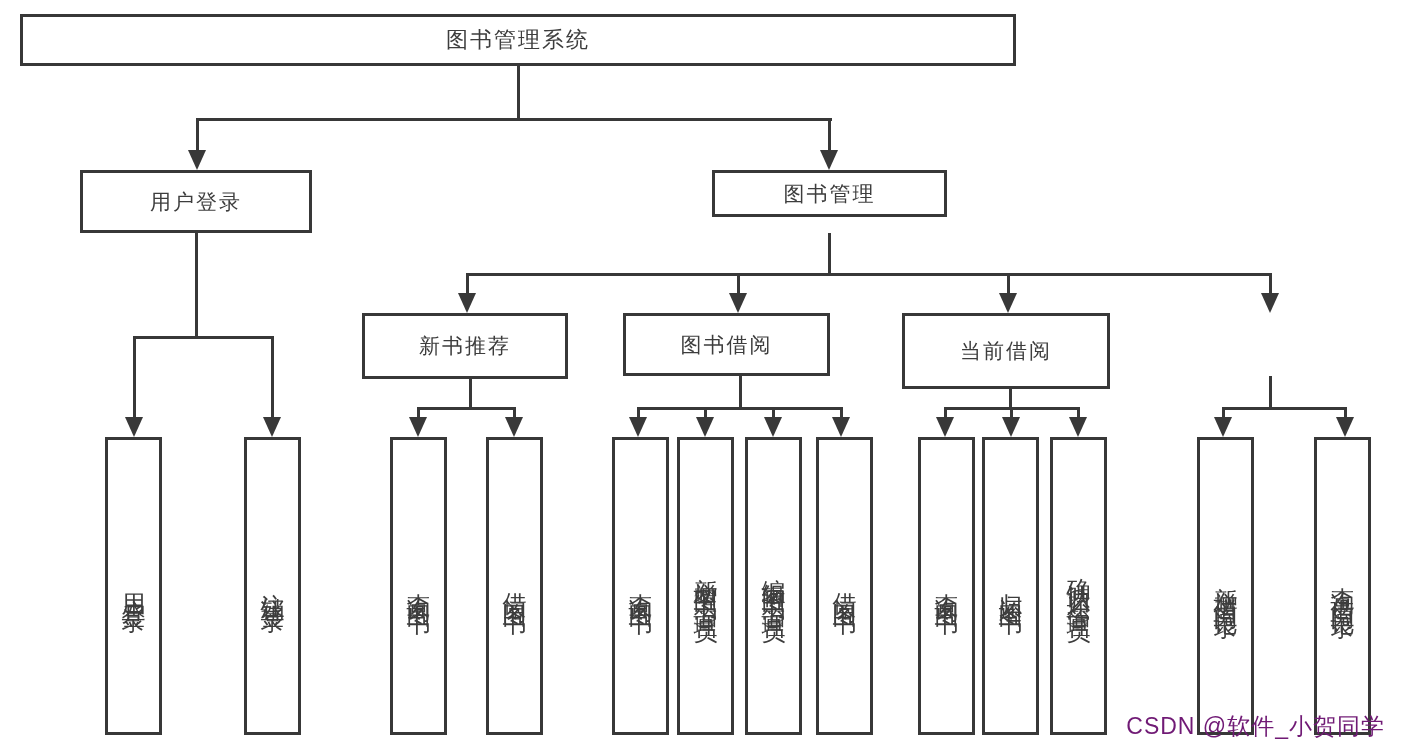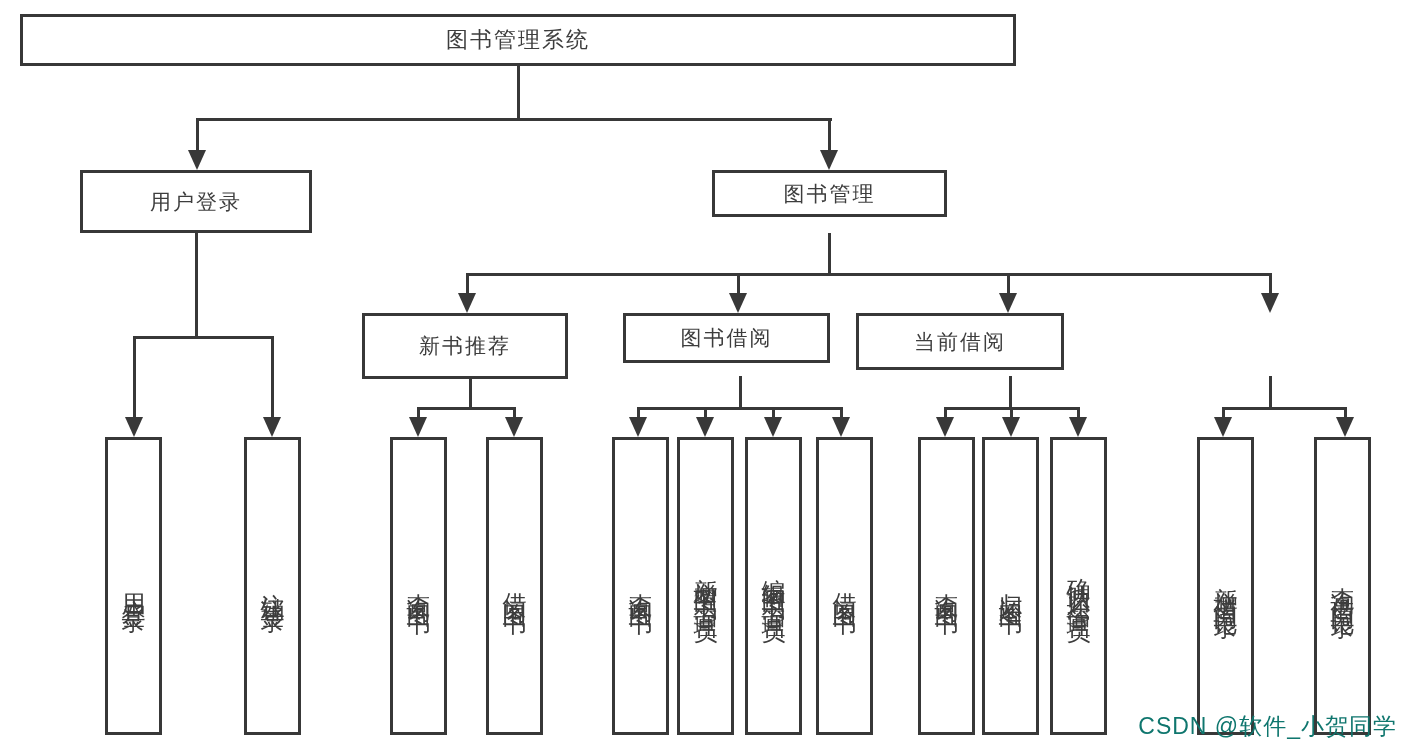--- a/index.html
+++ b/index.html
@@ -55,24 +55,24 @@
     position: absolute;
     width: 0;
     height: 0;
     border-left: 9px solid transparent;
     border-right: 9px solid transparent;
     border-top: 20px solid #383838;
   }
   
   .watermark {
     position: absolute;
-    right: 8px;
+    right: 20px;
     bottom: 5px;
     font-size: 23px;
-    color: #0f766e;
+    color: #701a75;
     white-space: nowrap;
     z-index: 5;
     letter-spacing: 1px;
   }
 </style>
 </head>
 <body>
 
 <div class="canvas">
 
@@ -144,24 +144,24 @@
   <div class="node lv2" style="left:80px;top:170px;width:232px;height:63px">
     <span class="h-label">用户登录</span>
   </div>
   <div class="node lv2" style="left:712px;top:170px;width:235px;height:47px">
     <span class="h-label">图书管理</span>
   </div>
 
   <div class="node lv3" style="left:362px;top:313px;width:206px;height:66px">
     <span class="h-label">新书推荐</span>
   </div>
-  <div class="node lv3" style="left:623px;top:313px;width:207px;height:50px">
+  <div class="node lv3" style="left:623px;top:313px;width:207px;height:63px">
     <span class="h-label">图书借阅</span>
   </div>
-  <div class="node lv3" style="left:856px;top:313px;width:208px;height:57px">
+  <div class="node lv3" style="left:902px;top:313px;width:208px;height:76px">
     <span class="h-label">当前借阅</span>
   </div>
 
   <div class="node leaf" style="left:105px">
     <span class="v-label">用户登录</span>
   </div>
   <div class="node leaf" style="left:244px">
     <span class="v-label">注销登录</span>
   </div>
   <div class="node leaf" style="left:390px">

